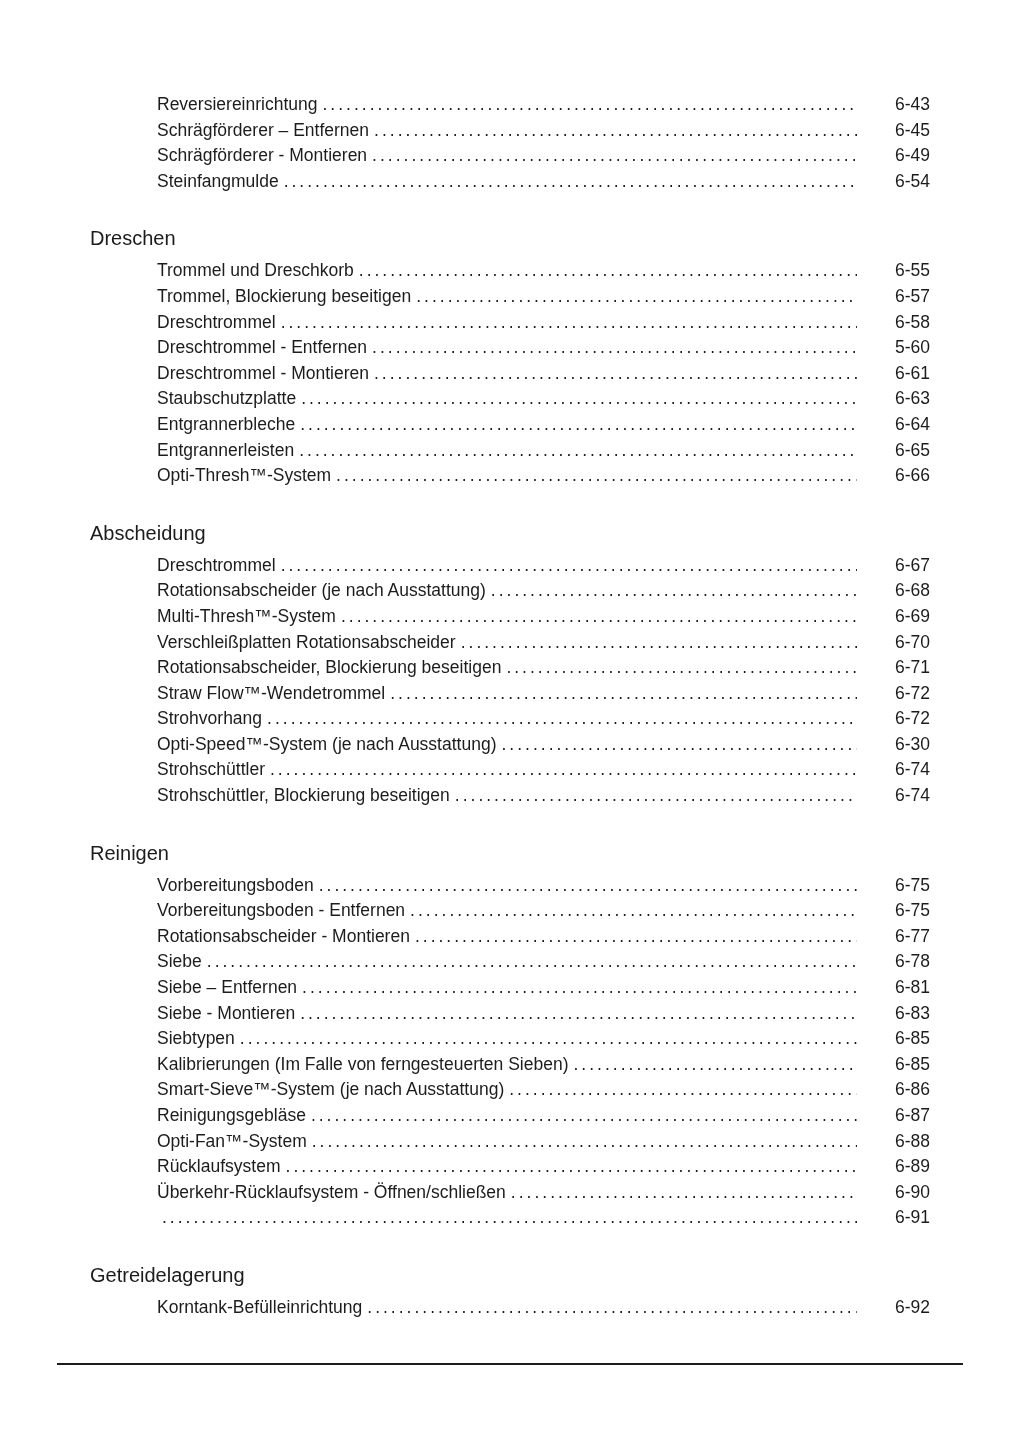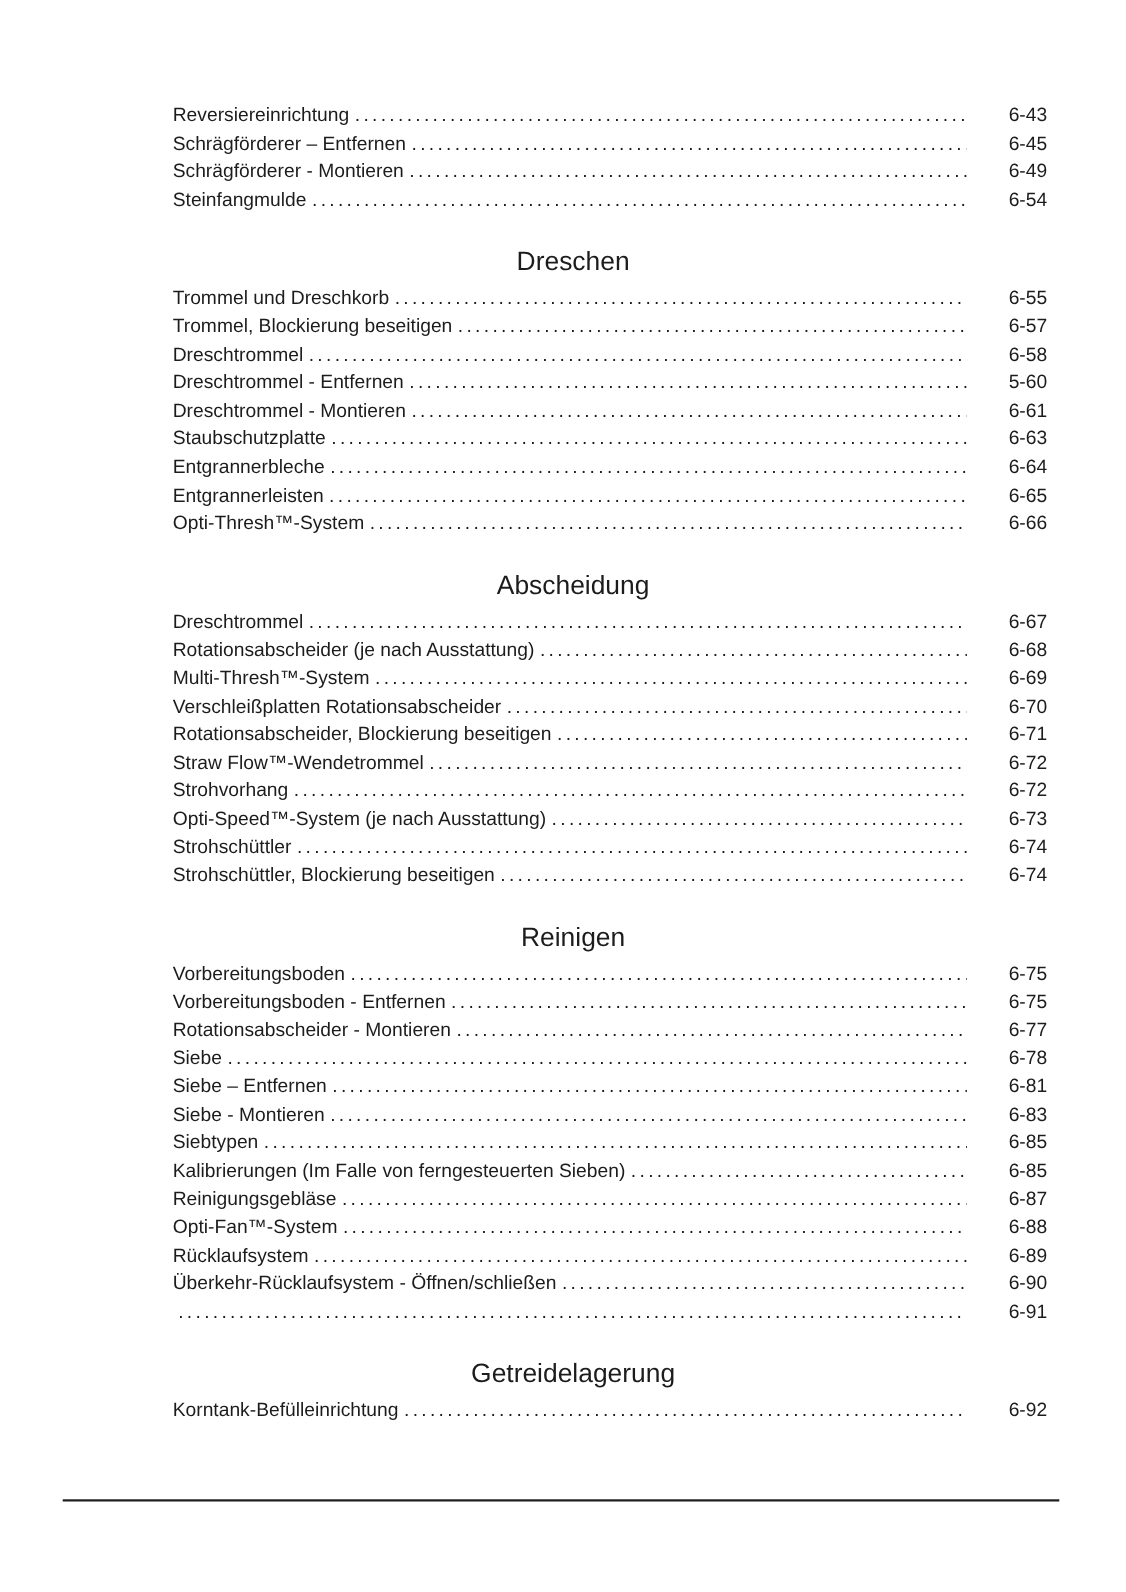--- a/index.html
+++ b/index.html
@@ -11,27 +11,26 @@
     width: 1024px;
     height: 1447px;
     overflow: hidden;
     font-family: "Liberation Sans", sans-serif;
     color: #1c1c1c;
     position: relative;
   }
   .page {
     box-sizing: border-box;
     width: 1024px;
-    padding: 92px 72px 0 90px;
-    text-align: center;
+    padding: 92px 94px 0 90px;
   }
   .toc-section { margin: 0; }
   .toc-section + .toc-section { margin-top: 30px; }
   .section-title {
-    font-size: 24px;
+    font-size: 20px;
     font-weight: 400;
     line-height: 28px;
     margin: 0 0 6px 0;
     color: #1c1c1c;
   }
   .entries {
     margin-left: 67px;
   }
   .entry {
     display: flex;
@@ -183,21 +182,21 @@
             <span class="page-num">6-72</span>
           </div>
           <div class="entry">
             <span class="title">Strohvorhang</span>
             <span class="leader"></span>
             <span class="page-num">6-72</span>
           </div>
           <div class="entry">
             <span class="title">Opti-Speed™-System (je nach Ausstattung)</span>
             <span class="leader"></span>
-            <span class="page-num">6-73</span>
+            <span class="page-num">6-30</span>
           </div>
           <div class="entry">
             <span class="title">Strohschüttler</span>
             <span class="leader"></span>
             <span class="page-num">6-74</span>
           </div>
           <div class="entry">
             <span class="title">Strohschüttler, Blockierung beseitigen</span>
             <span class="leader"></span>
             <span class="page-num">6-74</span>
@@ -239,20 +238,25 @@
           </div>
           <div class="entry">
             <span class="title">Siebtypen</span>
             <span class="leader"></span>
             <span class="page-num">6-85</span>
           </div>
           <div class="entry">
             <span class="title">Kalibrierungen (Im Falle von ferngesteuerten Sieben)</span>
             <span class="leader"></span>
             <span class="page-num">6-85</span>
+          </div>
+          <div class="entry">
+            <span class="title">Smart-Sieve™-System (je nach Ausstattung)</span>
+            <span class="leader"></span>
+            <span class="page-num">6-86</span>
           </div>
           <div class="entry">
             <span class="title">Reinigungsgebläse</span>
             <span class="leader"></span>
             <span class="page-num">6-87</span>
           </div>
           <div class="entry">
             <span class="title">Opti-Fan™-System</span>
             <span class="leader"></span>
             <span class="page-num">6-88</span>

